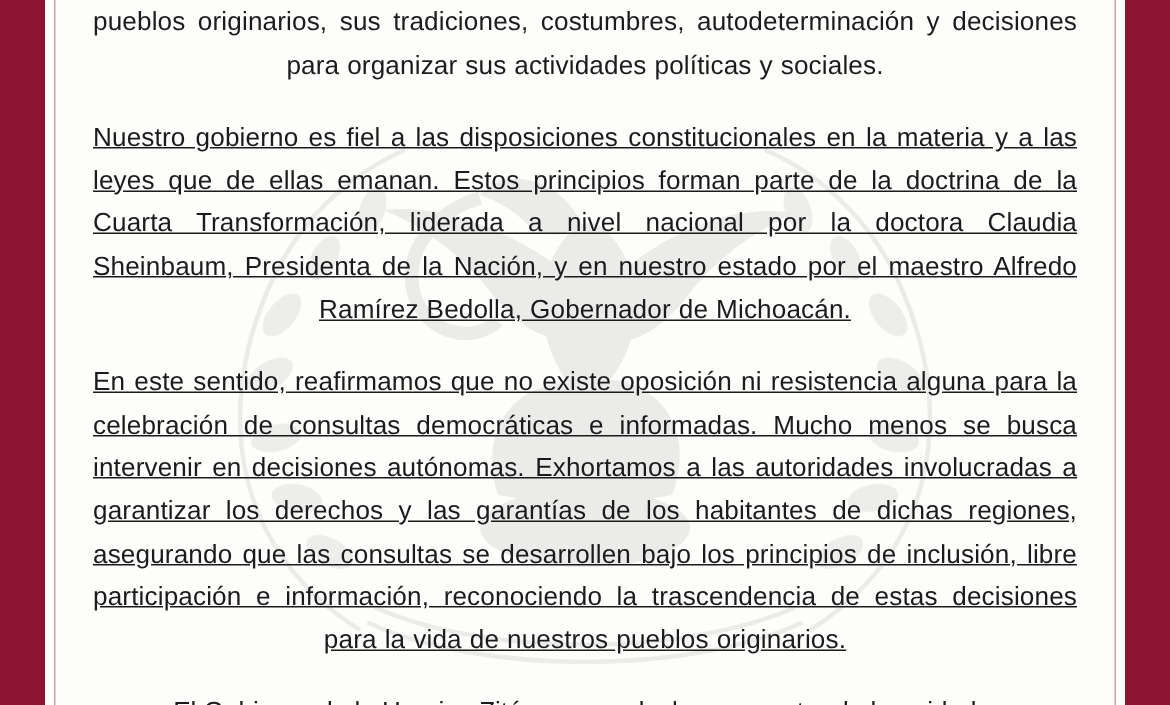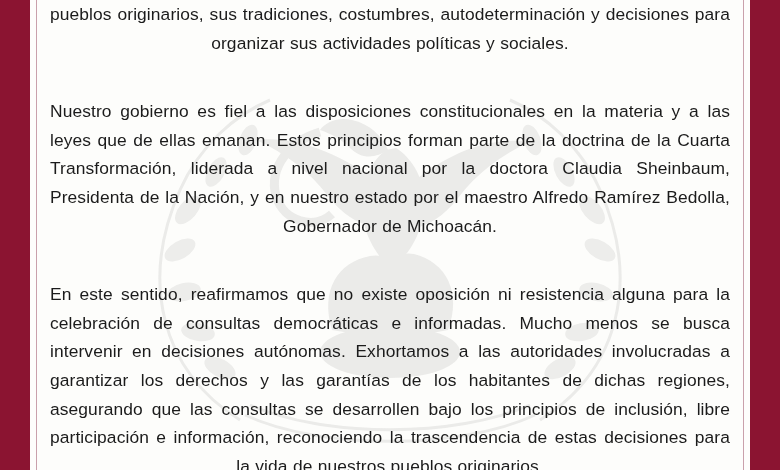--- a/index.html
+++ b/index.html
@@ -49,38 +49,39 @@
   }
   .watermark svg {
     width: 100%;
     height: 100%;
     display: block;
   }
 
   .content {
     position: relative;
     z-index: 2;
-    padding: 0 20px;
+    padding: 0 32px;
     box-sizing: border-box;
     height: 470px;
   }
 
   p.para {
     margin: 0;
     color: #1b1b1b;
     font-size: 17.4px;
     line-height: 28.6px;
     text-align: justify;
     text-align-last: center;
     letter-spacing: 0.1px;
     word-spacing: 0.4px;
   }
 
   p.para + p.para {
-    margin-top: 40px;
+    margin-top: 20px;
+    text-decoration: underline;
   }
 
   
   .clip-top {
     margin-top: -30px;
   }
 
   .last-line {
     margin-top: 20px;
     color: #1b1b1b;

